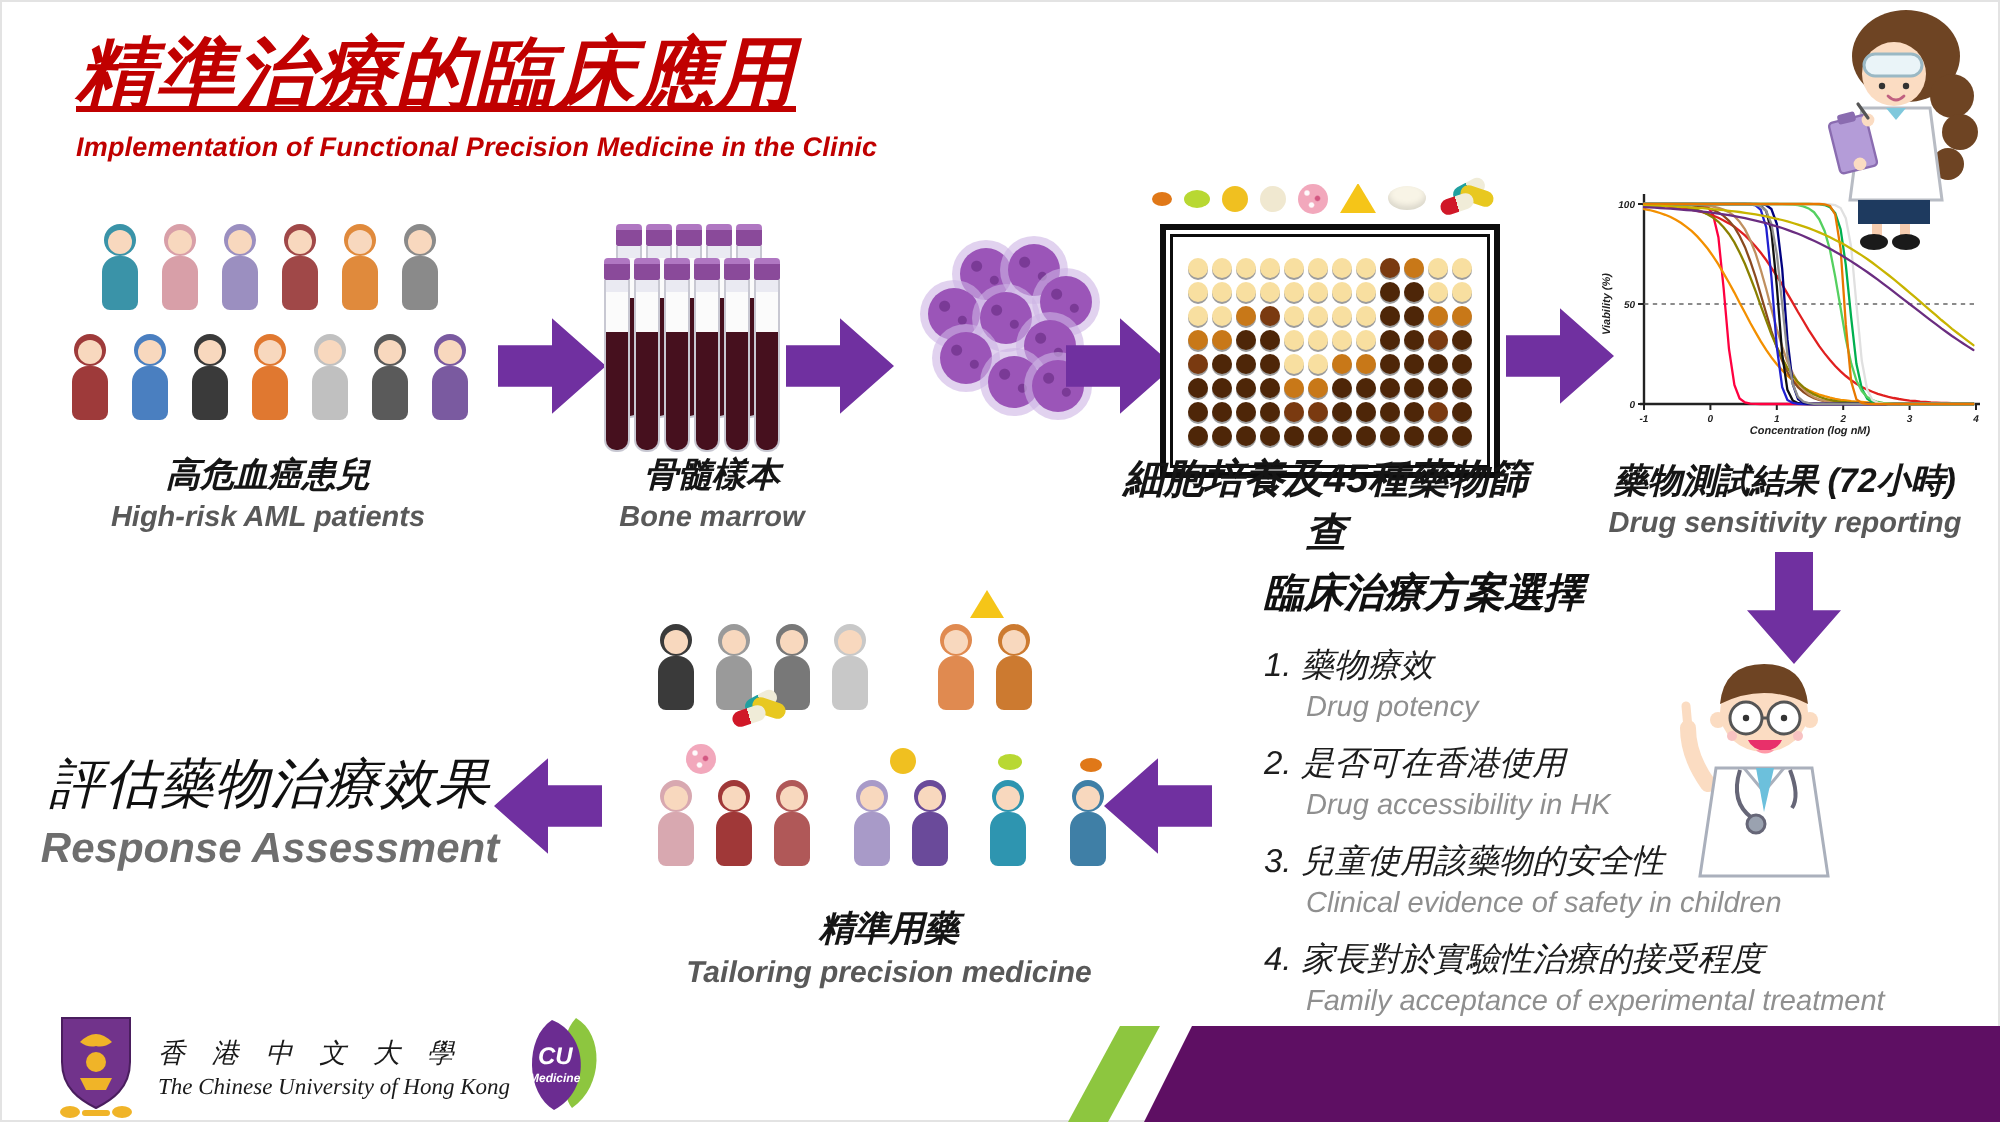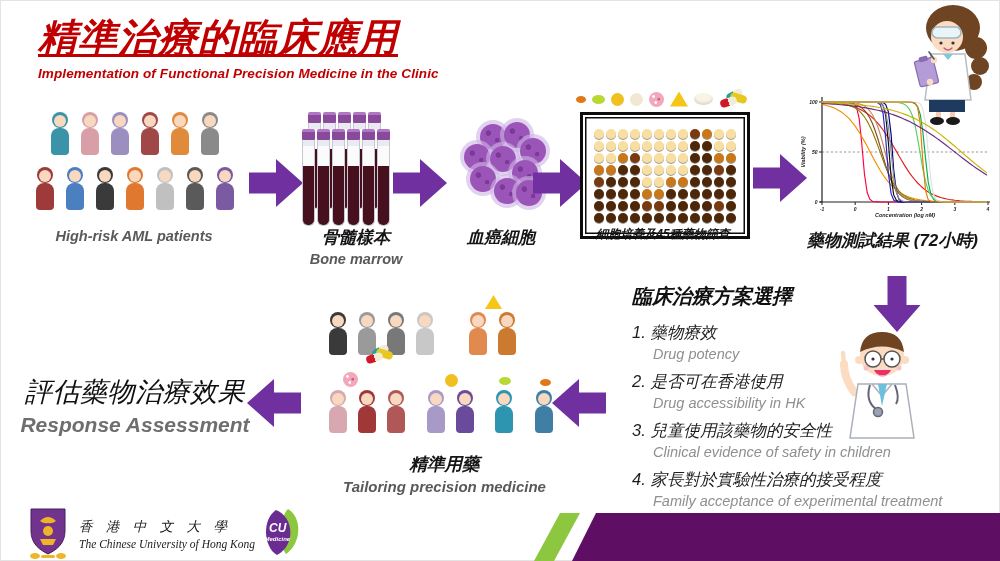--- a/index.html
+++ b/index.html
@@ -6,21 +6,21 @@
   .slide{position:relative;width:1000px;height:561px;background:#ffffff;overflow:hidden;
          font-family:"Liberation Sans","DejaVu Sans",sans-serif;box-shadow:inset 0 0 0 1px #e3e3e3;font-style:italic;}
   
   .title-wrap{position:absolute;left:38px;top:18px;}
   .title-wrap h1{margin:0;font-size:39px;line-height:1.05;font-weight:bold;color:#C00000;
                  text-decoration:underline;text-decoration-thickness:3px;text-underline-offset:3px;letter-spacing:1px;}
   .subtitle{font-size:13.5px;font-weight:bold;color:#C00000;margin-top:7px;letter-spacing:.1px;}
   
   .step-label{position:absolute;text-align:center;}
   .step-label .zh{font-size:17px;font-weight:bold;color:#151515;}
-  .step-label .zh.small{font-size:12px;}
+  .step-label .zh.small{font-size:20px;}
   .step-label .en{font-size:14.5px;font-weight:bold;color:#595959;margin-top:2px;}
   
   .arrow-right,.arrow-left{position:absolute;width:54px;height:52px;background:#7030A0;
       clip-path:polygon(0 30%,50% 30%,50% 4%,100% 50%,50% 96%,50% 70%,0 70%);}
   .arrow-left{transform:scaleX(-1);}
   .arrow-down{position:absolute;width:50px;height:56px;background:#7030A0;
       clip-path:polygon(31% 0,69% 0,69% 52%,97% 52%,50% 100%,3% 52%,31% 52%);}
   
   .crowd{position:absolute;}
   .crowd-row{display:flex;gap:4px;justify-content:center;}
@@ -156,20 +156,21 @@
           <i class="p-body" style="background: rgb(90, 90, 90);"></i>
         </div>
         <div class="person">
           <i class="p-hair" style="background: rgb(122, 90, 160);"></i>
           <i class="p-face"></i>
           <i class="p-body" style="background: rgb(122, 90, 160);"></i>
         </div>
       </div>
     </div>
   <div class="step-label" style="left:20px;top:226px;width:228px;">
+    <div class="zh">高危血癌患兒</div>
     <div class="en">High-risk AML patients</div>
   </div>
   <div class="arrow-right" style="left:249px;top:157px;"></div>
 
   <div id="tubes">
       <div class="tube" style="left: 6px; top: 0px; z-index: 1;">
         <div class="cap"></div>
         <div class="glass"></div>
       </div>
       <div class="tube" style="left: 21px; top: 0px; z-index: 1;">
@@ -242,21 +243,20 @@
         <i></i>
       </div>
       <div class="cell" style="left: 40px; top: 56px;">
         <i></i>
       </div>
       <div class="cell" style="left: 62px; top: 58px;">
         <i></i>
       </div>
     </div>
   <div class="step-label" style="left:426px;top:226px;width:150px;">
-    <div class="zh">血癌細胞</div>
   </div>
   <div class="arrow-right" style="left:533px;top:157px;"></div>
 
   <div id="pills-row">
       <div class="pill" style="width: 10px; height: 7px; border-radius: 50%; background: rgb(224, 120, 24);"></div>
       <div class="pill" style="width: 13px; height: 9px; border-radius: 50%; background: rgb(184, 216, 50);"></div>
       <div class="pill" style="height: 13px; width: 13px; border-radius: 50%; background: rgb(240, 192, 32);"></div>
       <div class="pill" style="height: 13px; width: 13px; border-radius: 50%; background: rgb(240, 232, 208);"></div>
       <div class="pill" style="height: 15px; width: 15px; border-radius: 50%; background: radial-gradient(circle at 30% 30%, rgba(255, 255, 255, 0.95) 1px, transparent 1.7px), radial-gradient(circle at 65% 48%, rgba(200, 60, 110, 0.75) 1px, transparent 1.7px), radial-gradient(circle at 45% 70%, rgba(255, 255, 255, 0.95) 1px, transparent 1.7px) rgb(242, 168, 188);"></div>
       <div class="pill" style="width: 18px; height: 15px; background: rgb(245, 197, 24); clip-path: polygon(50% 0px, 100% 100%, 0px 100%);"></div>
@@ -410,20 +410,21 @@
         <path d="M24.0,12.0L26.7,12.0L29.3,12.0L32.0,12.0L34.6,12.0L37.3,12.0L39.9,12.0L42.6,12.0L45.2,12.0L47.9,12.0L50.6,12.0L53.2,12.0L55.9,12.0L58.5,12.0L61.2,12.0L63.8,12.0L66.5,12.0L69.2,12.0L71.8,12.0L74.5,12.0L77.1,12.0L79.8,12.0L82.4,12.0L85.1,12.0L87.7,12.0L90.4,12.0L93.1,12.0L95.7,12.0L98.4,12.0L101.0,12.0L103.7,12.0L106.3,12.0L109.0,12.1L111.6,12.2L114.3,12.5L117.0,13.6L119.6,16.6L122.3,24.6L124.9,42.4L127.6,68.9L130.2,91.9L132.9,104.3L135.6,109.3L138.2,111.1L140.9,111.7L143.5,111.9L146.2,112.0L148.8,112.0L151.5,112.0L154.1,112.0L156.8,112.0L159.5,112.0L162.1,112.0L164.8,112.0L167.4,112.0L170.1,112.0L172.7,112.0L175.4,112.0L178.0,112.0L180.7,112.0L183.4,112.0L186.0,112.0L188.7,112.0" fill="none" stroke="#00B050" stroke-width="1.15" stroke-linecap="round"></path>
         <path d="M24.0,12.0L26.7,12.0L29.3,12.0L32.0,12.0L34.6,12.0L37.3,12.0L39.9,12.0L42.6,12.0L45.2,12.0L47.9,12.0L50.6,12.0L53.2,12.0L55.9,12.0L58.5,12.0L61.2,12.0L63.8,12.0L66.5,12.0L69.2,12.0L71.8,12.0L74.5,12.0L77.1,12.0L79.8,12.0L82.4,12.0L85.1,12.0L87.7,12.0L90.4,12.0L93.1,12.1L95.7,12.2L98.4,12.3L101.0,12.6L103.7,13.2L106.3,14.2L109.0,16.1L111.6,19.6L114.3,25.5L117.0,35.0L119.6,48.3L122.3,64.0L124.9,79.4L127.6,91.7L130.2,100.2L132.9,105.5L135.6,108.5L138.2,110.1L140.9,111.0L143.5,111.5L146.2,111.7L148.8,111.9L151.5,111.9L154.1,112.0L156.8,112.0L159.5,112.0L162.1,112.0L164.8,112.0L167.4,112.0L170.1,112.0L172.7,112.0L175.4,112.0L178.0,112.0L180.7,112.0L183.4,112.0L186.0,112.0L188.7,112.0" fill="none" stroke="#55D060" stroke-width="1.15" stroke-linecap="round"></path>
         <path d="M24.0,12.0L26.7,12.0L29.3,12.0L32.0,12.0L34.6,12.0L37.3,12.0L39.9,12.0L42.6,12.0L45.2,12.0L47.9,12.0L50.6,12.0L53.2,12.0L55.9,12.0L58.5,12.0L61.2,12.0L63.8,12.0L66.5,12.0L69.2,12.0L71.8,12.0L74.5,12.0L77.1,12.0L79.8,12.0L82.4,12.0L85.1,12.0L87.7,12.0L90.4,12.0L93.1,12.0L95.7,12.0L98.4,12.0L101.0,12.0L103.7,12.0L106.3,12.0L109.0,12.0L111.6,12.0L114.3,12.0L117.0,12.2L119.6,12.6L122.3,14.0L124.9,19.1L127.6,33.6L130.2,62.0L132.9,90.4L135.6,104.9L138.2,110.0L140.9,111.4L143.5,111.8L146.2,112.0L148.8,112.0L151.5,112.0L154.1,112.0L156.8,112.0L159.5,112.0L162.1,112.0L164.8,112.0L167.4,112.0L170.1,112.0L172.7,112.0L175.4,112.0L178.0,112.0L180.7,112.0L183.4,112.0L186.0,112.0L188.7,112.0" fill="none" stroke="#E0E0E0" stroke-width="1.15" stroke-linecap="round"></path>
         <path d="M24.0,12.0L26.7,12.0L29.3,12.0L32.0,12.0L34.6,12.0L37.3,12.0L39.9,12.0L42.6,12.0L45.2,12.0L47.9,12.0L50.6,12.0L53.2,12.0L55.9,12.0L58.5,12.0L61.2,12.0L63.8,12.0L66.5,12.0L69.2,12.0L71.8,12.0L74.5,12.0L77.1,12.0L79.8,12.0L82.4,12.0L85.1,12.0L87.7,12.0L90.4,12.0L93.1,12.0L95.7,12.0L98.4,12.0L101.0,12.0L103.7,12.0L106.3,12.0L109.0,12.0L111.6,12.0L114.3,12.2L117.0,13.0L119.6,17.2L122.3,34.4L124.9,72.2L127.6,100.8L130.2,109.7L132.9,111.5L135.6,111.9L138.2,112.0L140.9,112.0L143.5,112.0L146.2,112.0L148.8,112.0L151.5,112.0L154.1,112.0L156.8,112.0L159.5,112.0L162.1,112.0L164.8,112.0L167.4,112.0L170.1,112.0L172.7,112.0L175.4,112.0L178.0,112.0L180.7,112.0L183.4,112.0L186.0,112.0L188.7,112.0" fill="none" stroke="#E87800" stroke-width="1.15" stroke-linecap="round"></path>
         <path d="M24.0,12.8L26.7,12.9L29.3,12.9L32.0,13.0L34.6,13.1L37.3,13.2L39.9,13.4L42.6,13.5L45.2,13.6L47.9,13.8L50.6,14.0L53.2,14.1L55.9,14.3L58.5,14.6L61.2,14.8L63.8,15.1L66.5,15.4L69.2,15.7L71.8,16.0L74.5,16.4L77.1,16.8L79.8,17.2L82.4,17.7L85.1,18.2L87.7,18.8L90.4,19.4L93.1,20.0L95.7,20.7L98.4,21.5L101.0,22.3L103.7,23.2L106.3,24.1L109.0,25.1L111.6,26.2L114.3,27.4L117.0,28.6L119.6,30.0L122.3,31.3L124.9,32.8L127.6,34.4L130.2,36.0L132.9,37.7L135.6,39.5L138.2,41.4L140.9,43.4L143.5,45.4L146.2,47.5L148.8,49.6L151.5,51.8L154.1,54.0L156.8,56.3L159.5,58.6L162.1,60.8L164.8,63.2L167.4,65.4L170.1,67.7L172.7,70.0L175.4,72.2L178.0,74.4L180.7,76.5L183.4,78.6L186.0,80.6L188.7,82.6" fill="none" stroke="#C8B400" stroke-width="1.15" stroke-linecap="round"></path>
         <path d="M24.0,13.6L26.7,13.7L29.3,13.8L32.0,14.0L34.6,14.2L37.3,14.3L39.9,14.5L42.6,14.8L45.2,15.0L47.9,15.2L50.6,15.5L53.2,15.8L55.9,16.1L58.5,16.4L61.2,16.8L63.8,17.2L66.5,17.6L69.2,18.1L71.8,18.6L74.5,19.1L77.1,19.7L79.8,20.3L82.4,20.9L85.1,21.6L87.7,22.4L90.4,23.2L93.1,24.0L95.7,24.9L98.4,25.9L101.0,26.9L103.7,28.0L106.3,29.2L109.0,30.4L111.6,31.6L114.3,33.0L117.0,34.4L119.6,35.9L122.3,37.4L124.9,39.0L127.6,40.7L130.2,42.4L132.9,44.2L135.6,46.0L138.2,47.9L140.9,49.8L143.5,51.8L146.2,53.8L148.8,55.8L151.5,57.9L154.1,59.9L156.8,62.0L159.5,64.1L162.1,66.1L164.8,68.2L167.4,70.2L170.1,72.2L172.7,74.2L175.4,76.1L178.0,78.0L180.7,79.8L183.4,81.6L186.0,83.3L188.7,85.0" fill="none" stroke="#6A2D80" stroke-width="1.15" stroke-linecap="round"></path>
       </svg>
   </div>
   <div class="step-label" style="left:785px;top:229px;width:215px;">
     <div class="zh">藥物測試結果 (72小時)</div>
+    <div class="en">Drug sensitivity reporting</div>
   </div>
 
   <svg class="illus" style="left:903px;top:2px;" width="94" height="124" viewBox="0 0 94 124">
     <ellipse cx="50" cy="26" rx="27" ry="23" fill="#6E4423"></ellipse>
     <circle cx="73" cy="46" r="11" fill="#6E4423"></circle>
     <circle cx="77" cy="64" r="9" fill="#6E4423"></circle>
     <circle cx="71" cy="80" r="8" fill="#6E4423"></circle>
     <circle cx="44" cy="35" r="16" fill="#FBDCC2"></circle>
     <rect x="29" y="25" width="29" height="11" rx="5.5" fill="#EAF4F8" stroke="#9AB8C4" stroke-width="1.5"></rect>
     <circle cx="38" cy="41" r="1.6" fill="#333"></circle>

